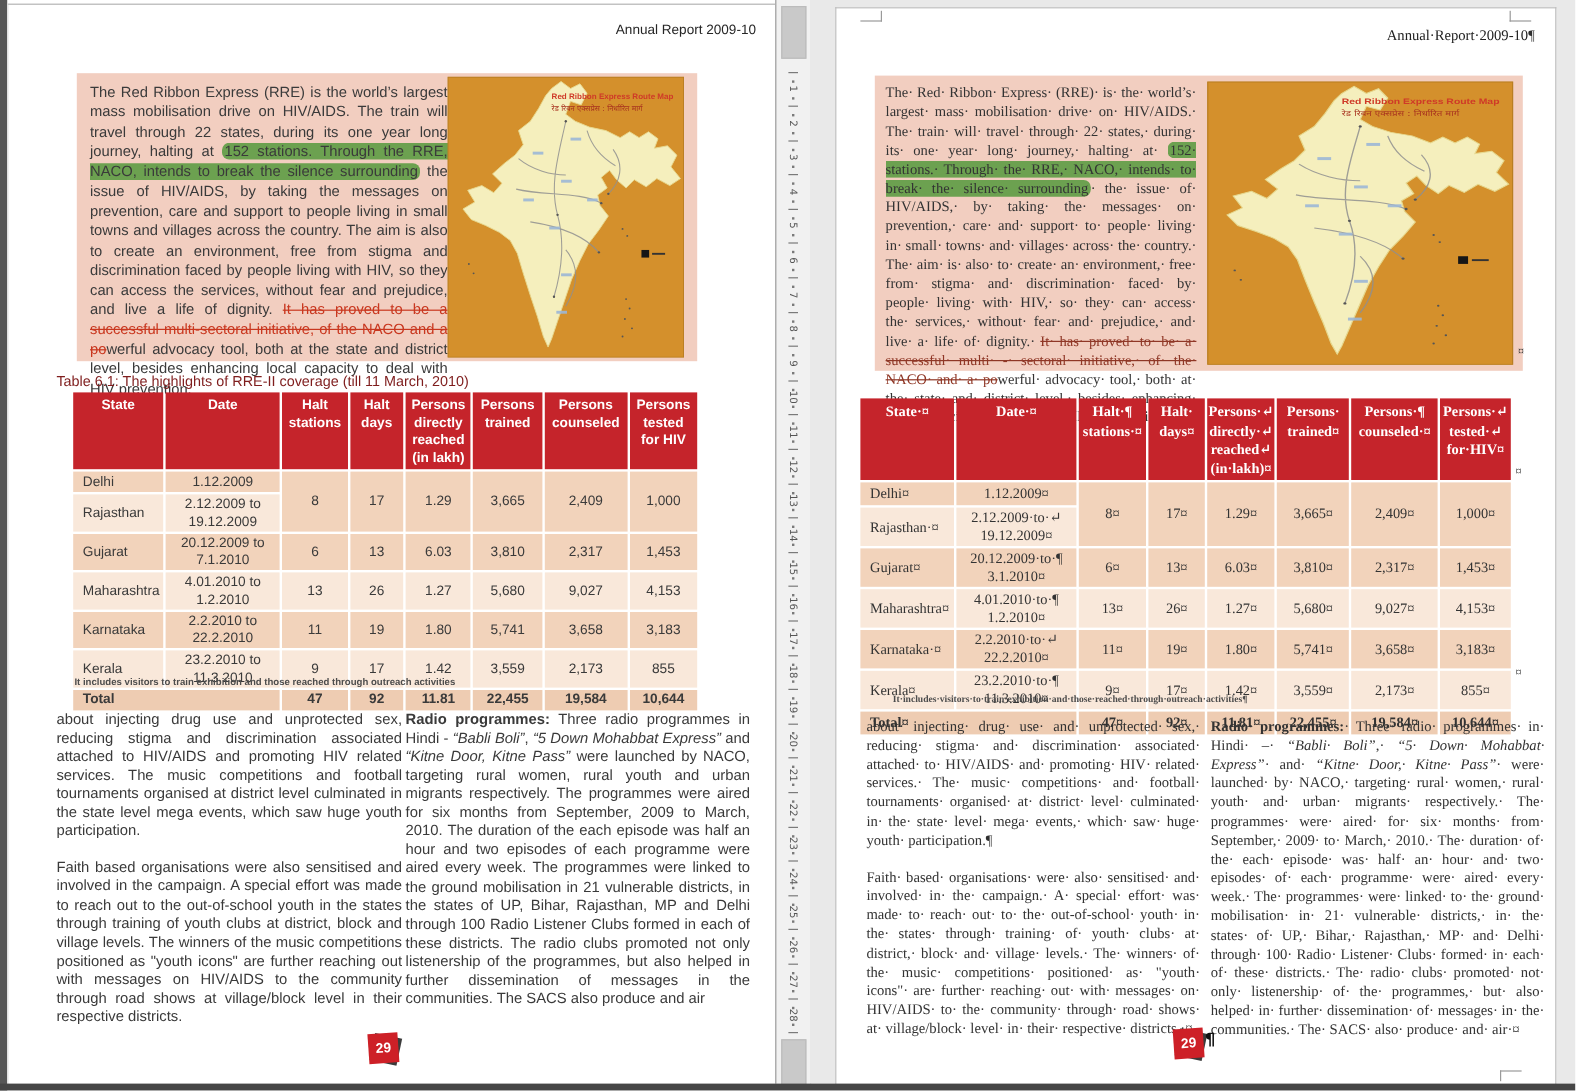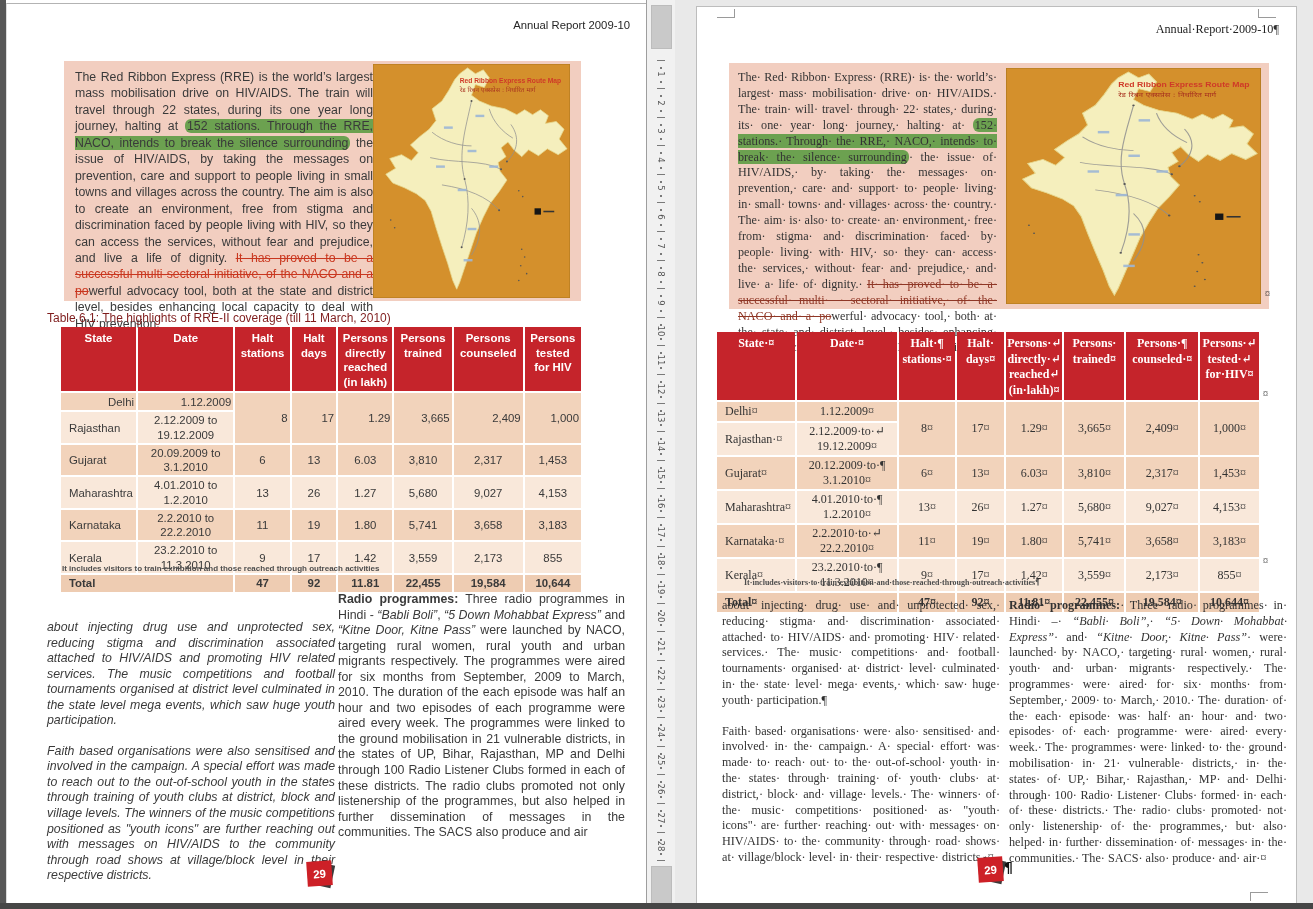--- a/index.html
+++ b/index.html
@@ -30,29 +30,29 @@
   .datatable th{background:#c5242b;color:#fff;vertical-align:top;padding:4px 1px 2px 1px;
                 white-space:pre-line;text-align:center;font-weight:bold;line-height:1.28;}
   #pdf-page .datatable th{height:50px;}
   .datatable td{text-align:center;vertical-align:middle;padding:1px 2px;line-height:1.25;}
   .datatable td.state{text-align:left;padding-left:8px;}
   .datatable tr.dark td{background:#f2d3bb;}
   .datatable tr.light td{background:#f9e8da;}
   .datatable td.mdark{background:#f2d3bb;}
   .datatable tr.totalrow td{background:#eeccb2;font-weight:bold;text-align:center;}
   .datatable tr.totalrow td.state{text-align:left;}
-  #pdf-page .r-one td{height:15px;text-align:right;} #pdf-page .r-two td{height:26px;}
+  #pdf-page .r-one td{height:15px;} #pdf-page .r-two td{height:26px;}
   #pdf-page .r-mid td{height:26px;} #pdf-page .totalrow td{height:15px;}
   .footnote{position:absolute;font-size:8px;font-weight:bold;color:#4d4d4d;white-space:nowrap;}
   #pdf-page .footnote{left:55px;top:560px;}
 
   .cols{position:absolute;text-align:justify;}
   .cols p{margin:0 0 15px 0;}
   #pdf-page .cols{font-size:12.35px;line-height:15.55px;}
-  #pdf-col1{left:40px;top:616px;width:288px;font-style:italic;}
+  #pdf-col1{left:40px;top:588px;width:288px;}
   #pdf-col2{left:331px;top:588px;width:287px;}
   .bold{font-weight:bold;} .italic{font-style:italic;}
   .mark{color:#2e2e2e;}
 
   .pagebadge{position:absolute;width:28px;height:30px;}
   .pagebadge .shadow{position:absolute;left:3px;top:3px;width:23px;height:23px;background:#3b3b3b;transform:rotate(12deg);}
   .pagebadge .face{position:absolute;left:0;top:1px;width:25px;height:25px;background:#cd2027;transform:rotate(-4deg);
                    display:flex;align-items:center;justify-content:center;color:#fff;font-weight:bold;
                    font-size:11.5px;font-family:"Liberation Sans",sans-serif;}
   #pdf-badge{left:300px;top:856px;}
@@ -192,21 +192,21 @@
               <td class="mdark" rowspan="2">3,665</td>
               <td class="mdark" rowspan="2">2,409</td>
               <td class="mdark" rowspan="2">1,000</td>
             </tr>
             <tr class="light r-two">
               <td class="state">Rajasthan</td>
               <td>2.12.2009 to 19.12.2009</td>
             </tr>
             <tr class="dark r-mid">
               <td class="state">Gujarat</td>
-              <td>20.09.2009 to 3.1.2010</td>
+              <td>20.12.2009 to 7.1.2010</td>
               <td>6</td>
               <td>13</td>
               <td>6.03</td>
               <td>3,810</td>
               <td>2,317</td>
               <td>1,453</td>
             </tr>
             <tr class="light r-mid">
               <td class="state">Maharashtra</td>
               <td>4.01.2010 to 1.2.2010</td>

